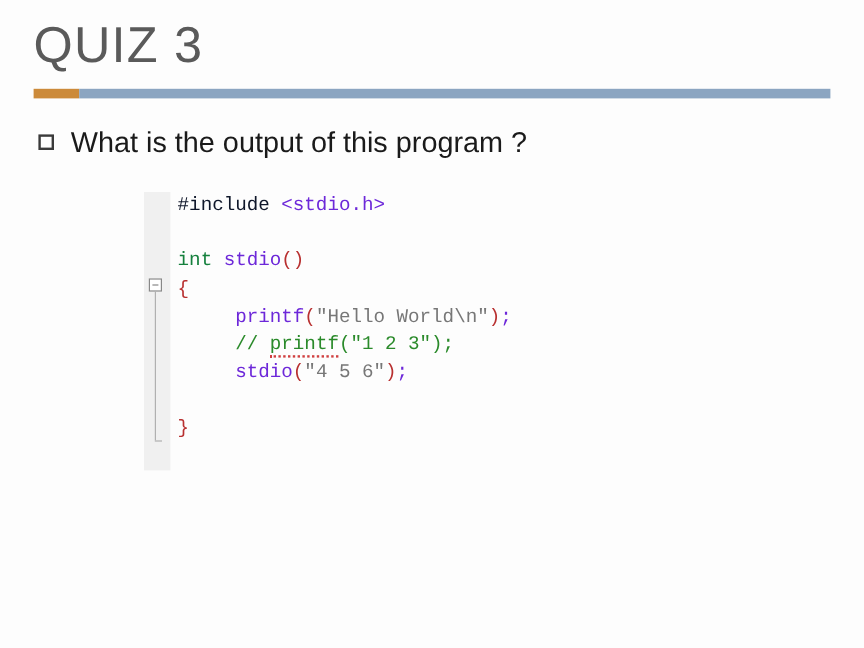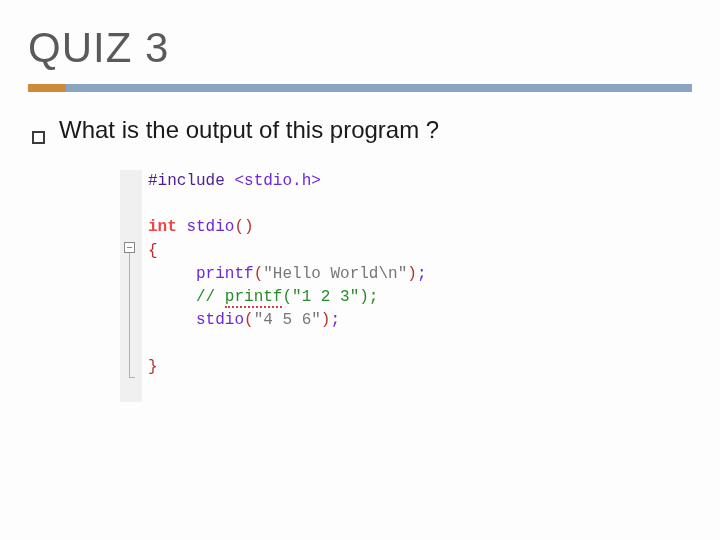--- a/index.html
+++ b/index.html
@@ -4,21 +4,21 @@
 <style>
   * { box-sizing: border-box; margin: 0; padding: 0; }
   body {
     width: 720px;
     height: 540px;
     background: #fdfdfd;
     font-family: Arial, Helvetica, sans-serif;
     overflow: hidden;
   }
   .slide {
-    padding: 24px 28px 0 28px;
+    padding: 14px 28px 0 28px;
   }
   .title {
     font-size: 42px;
     color: #5a5a5a;
     letter-spacing: 1px;
     font-weight: 400;
     margin-bottom: 6px;
   }
   .rule {
     display: flex;
@@ -31,21 +31,21 @@
     height: 8px;
     background: #cc8a3a;
   }
   .rule .line {
     flex: 1;
     height: 8px;
     background: #8ba5c1;
   }
   .bullet-row {
     display: flex;
-    align-items: flex-end;
+    align-items: flex-start;
     gap: 14px;
     margin-bottom: 26px;
     padding-left: 4px;
   }
   .bullet {
     width: 13px;
     height: 13px;
     border: 2px solid #3a3a3a;
     margin-top: 6px;
     flex-shrink: 0;
@@ -95,22 +95,22 @@
     position: absolute;
     left: 9px;
     top: 207px;
     width: 6px;
     height: 1px;
     background: #b0b0b0;
   }
   .code {
     padding-left: 6px;
   }
-  .kw { color: #ef4444; font-weight: bold; }
-  .pp { color: #4c1d95; }
+  .kw { color: #15803d; font-weight: normal; }
+  .pp { color: #0f172a; }
   .fn { color: #6d28d9; }
   .str { color: #777; }
   .paren { color: #b83030; }
   .cmt { color: #2a8a2a; }
   .squiggle {
     border-bottom: 2px dotted #d04040;
     padding-bottom: 0px;
   }
   .code-line { white-space: pre; }
 </style>

